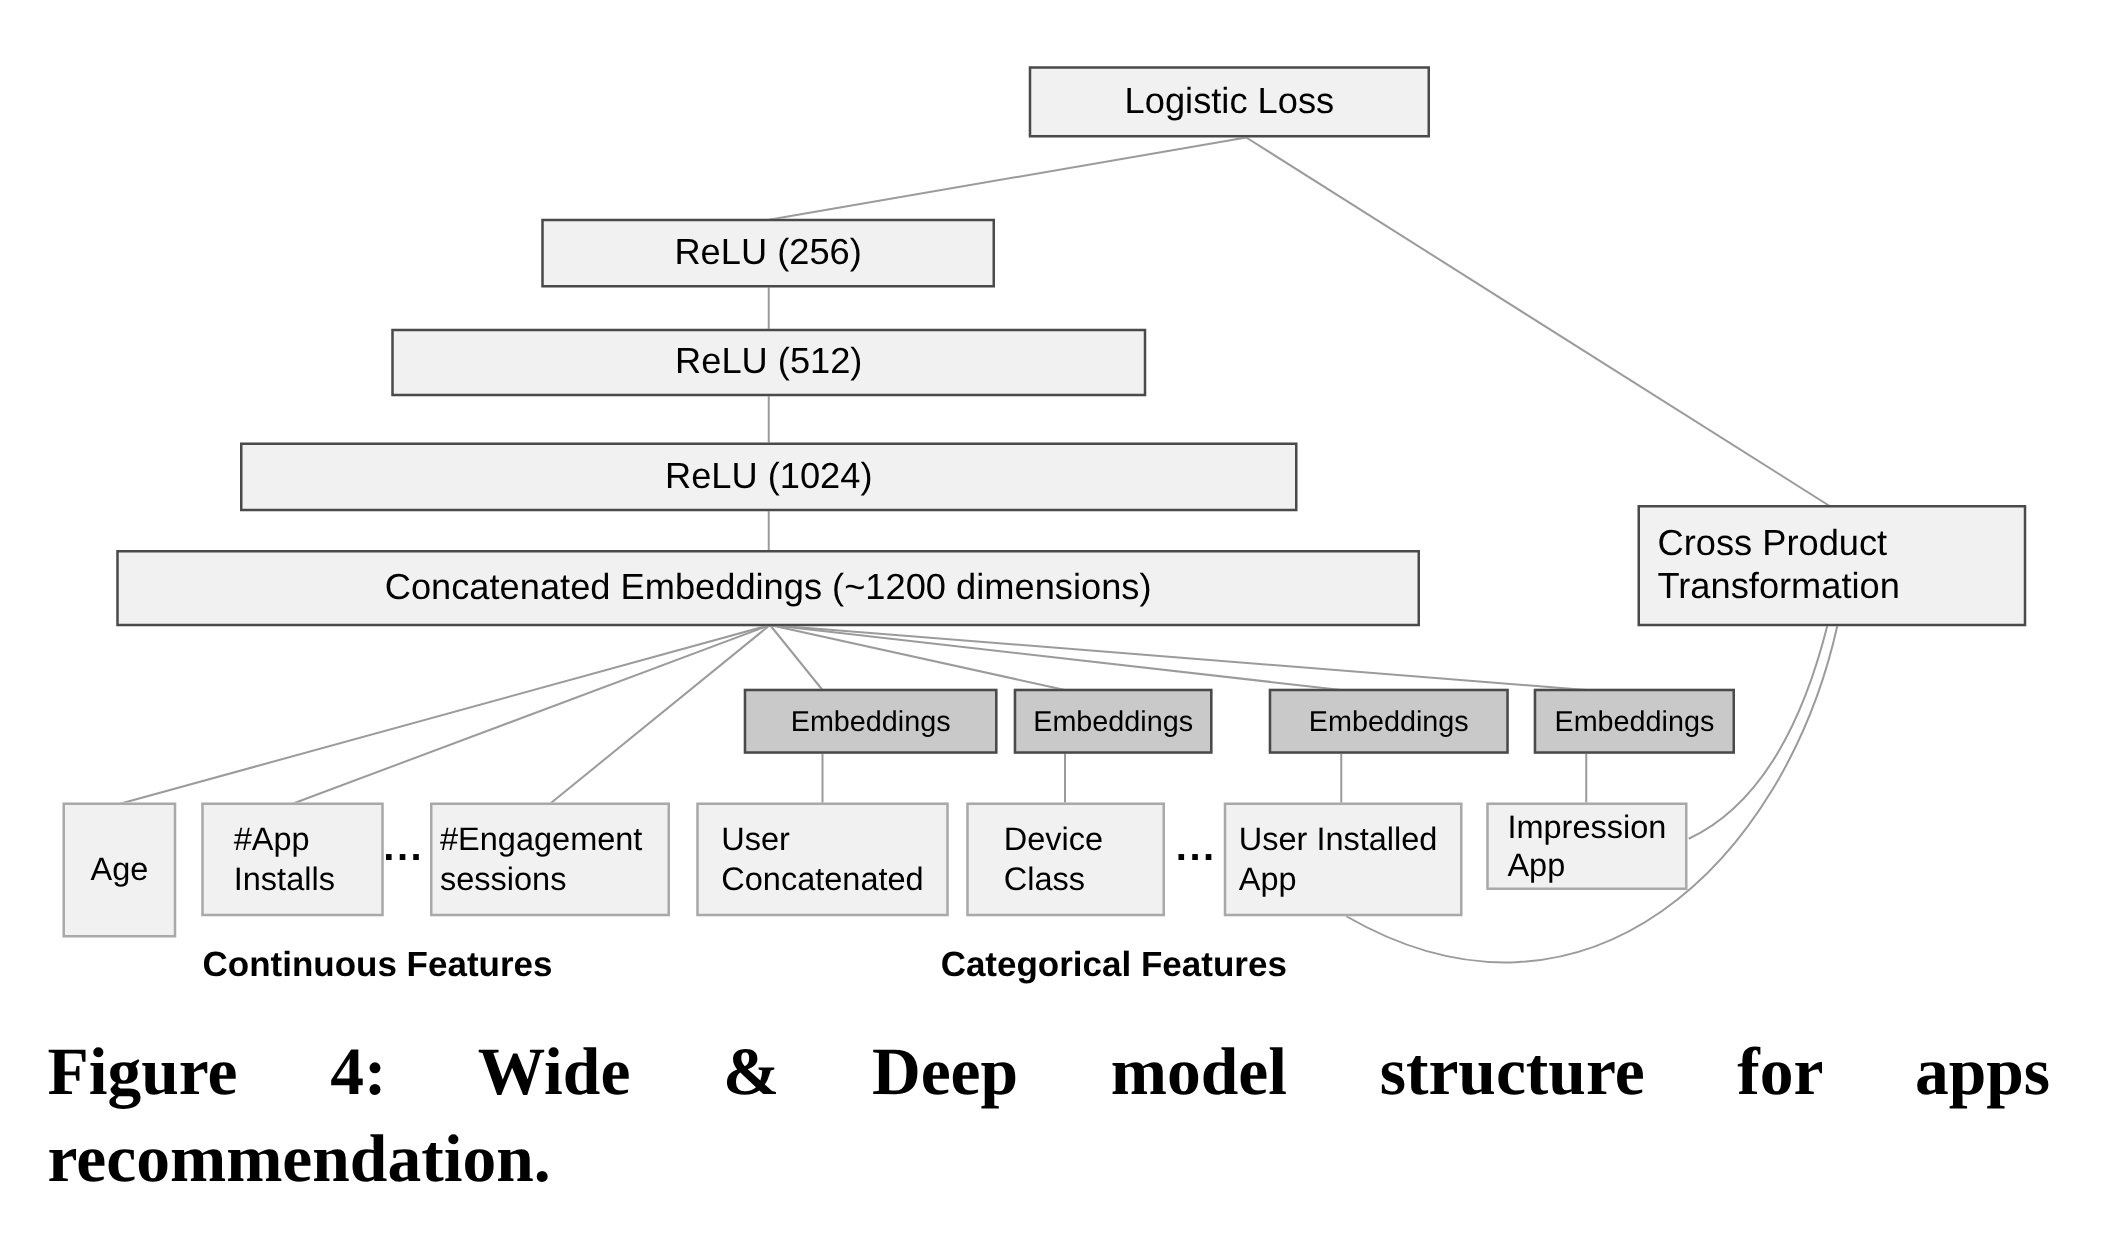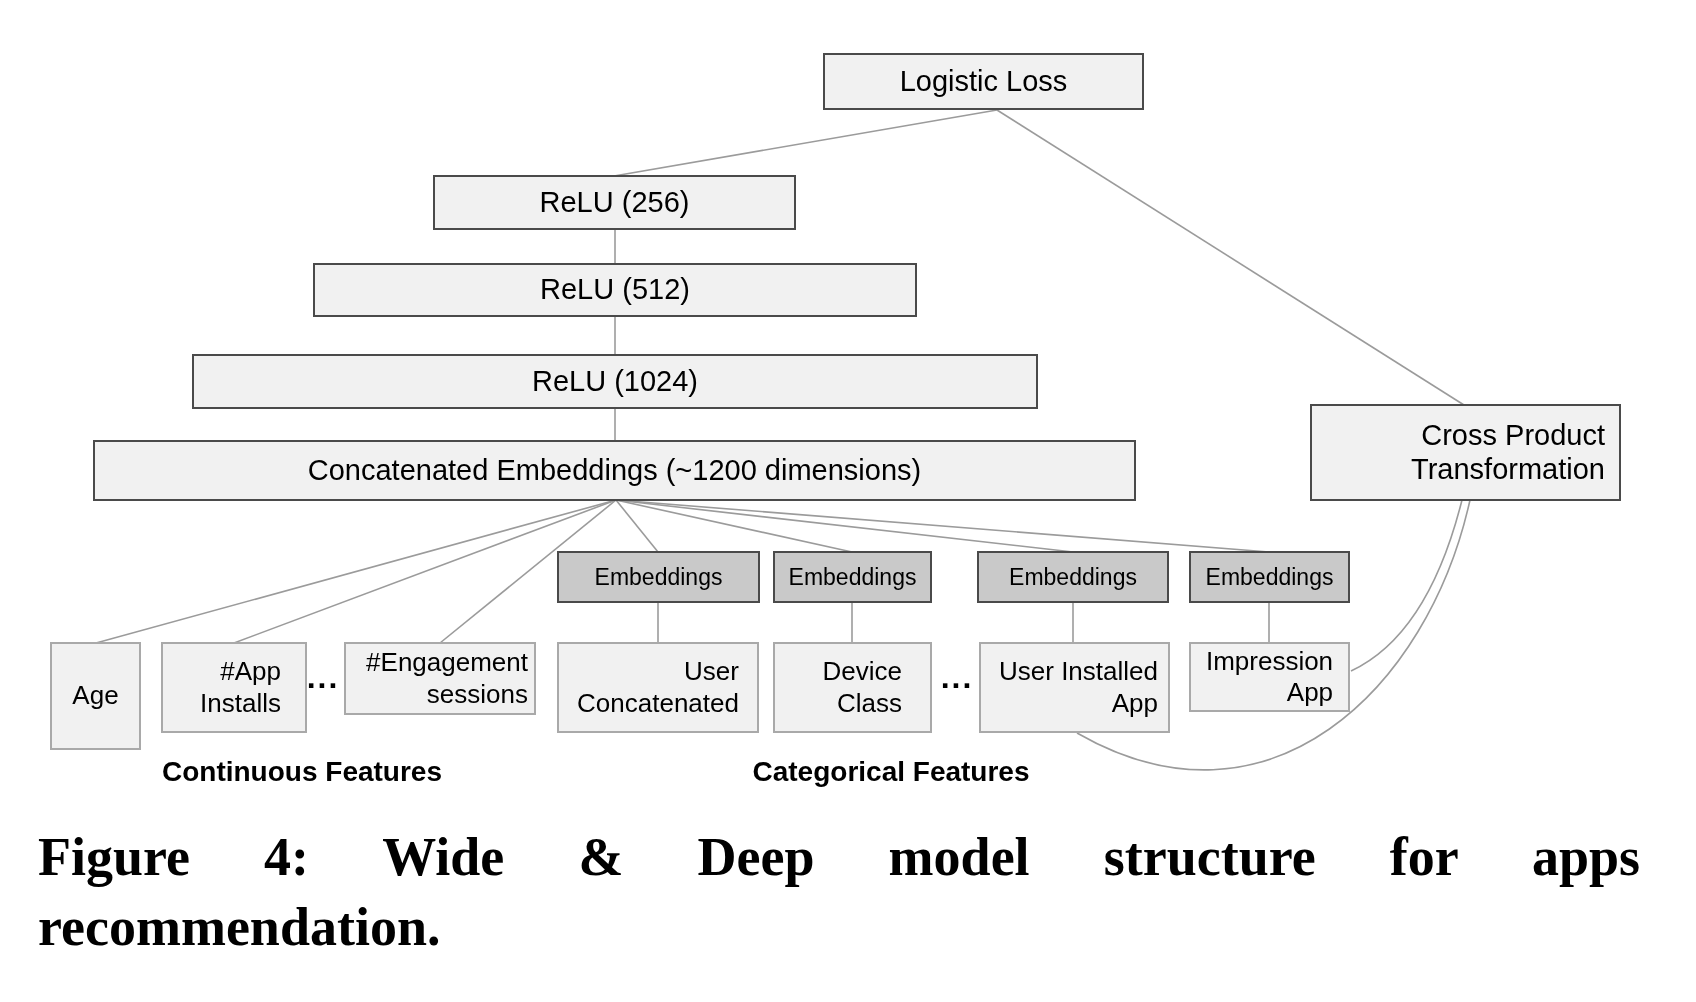--- a/index.html
+++ b/index.html
@@ -4,23 +4,23 @@
 <style>
   html,body{margin:0;padding:0;background:#ffffff;}
   .stage{
     position:relative;width:1696px;height:1002px;background:#ffffff;overflow:hidden;
     font-family:"Liberation Sans",sans-serif;color:#000;
   }
   .edges{position:absolute;left:0;top:0;width:1696px;height:1002px;pointer-events:none;}
   .edges line,.edges path{stroke:#9b9b9b;stroke-width:1.6;fill:none;}
   .node{
     position:absolute;box-sizing:border-box;display:flex;align-items:center;justify-content:center;
-    text-align:right;background:#f1f1f1;border:2px solid #4a4a4a;font-size:29px;line-height:1.15;
+    text-align:left;background:#f1f1f1;border:2px solid #4a4a4a;font-size:29px;line-height:1.15;
   }
-  .node.embed{background:#c9c9c9;font-size:23px;border-width:2px;}
+  .node.embed{background:#c9c9c9;font-size:23px;border-width:2px;margin-left:38px;}
   .node.feature{border:2px solid #a9a9a9;font-size:26px;line-height:1.2;}
   .dots{
     position:absolute;box-sizing:border-box;display:flex;align-items:center;justify-content:center;
     font-size:32px;font-weight:bold;letter-spacing:2px;
   }
   .group-label{
     position:absolute;box-sizing:border-box;text-align:center;font-size:28px;font-weight:bold;
   }
   .caption{position:absolute;left:38px;top:824px;width:1602px;font-family:"Liberation Serif",serif;font-weight:bold;}
   .cap-line1{font-size:54px;line-height:66px;text-align:justify;text-align-last:justify;width:100%;}
@@ -73,21 +73,21 @@
   <div class="node embed" style="left:773px;top:551px;width:159px;height:52px">Embeddings</div>
   <div class="node embed" style="left:977px;top:551px;width:192px;height:52px">Embeddings</div>
   <div class="node embed" style="left:1189px;top:551px;width:161px;height:52px">Embeddings</div>
 
   <div class="node feature" style="left:50px;top:642px;width:91px;height:108px">Age</div>
 
   <div class="node feature" style="left:161px;top:642px;width:146px;height:91px;padding:0 24px">#App Installs</div>
 
   <div class="dots" style="left:300px;top:655px;width:46px;height:44px">...</div>
 
-  <div class="node feature" style="left:344px;top:642px;width:192px;height:73px;padding:15px 6px">#Engagement sessions</div>
+  <div class="node feature" style="left:344px;top:642px;width:192px;height:91px;padding:15px 6px">#Engagement sessions</div>
 
   <div class="node feature" style="left:557px;top:642px;width:202px;height:91px;padding:0 20px">User Concatenated</div>
 
   <div class="node feature" style="left:773px;top:642px;width:159px;height:91px;padding:0 28px">Device Class</div>
 
   <div class="dots" style="left:934px;top:655px;width:46px;height:44px">...</div>
 
   <div class="node feature" style="left:979px;top:642px;width:191px;height:91px;padding:0 10px">User Installed App</div>
 
   <div class="node feature" style="left:1189px;top:642px;width:161px;height:70px;padding:0 18px">Impression App</div>

